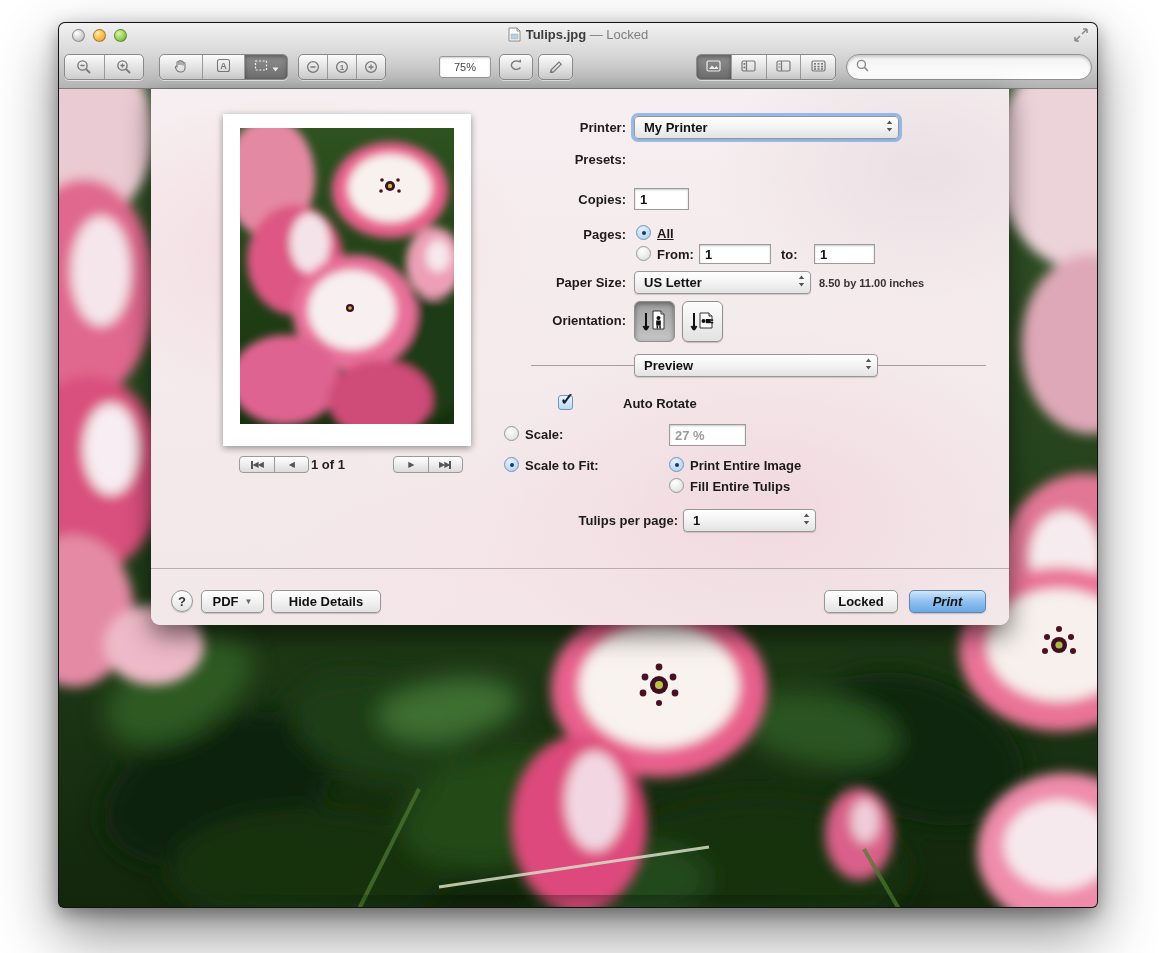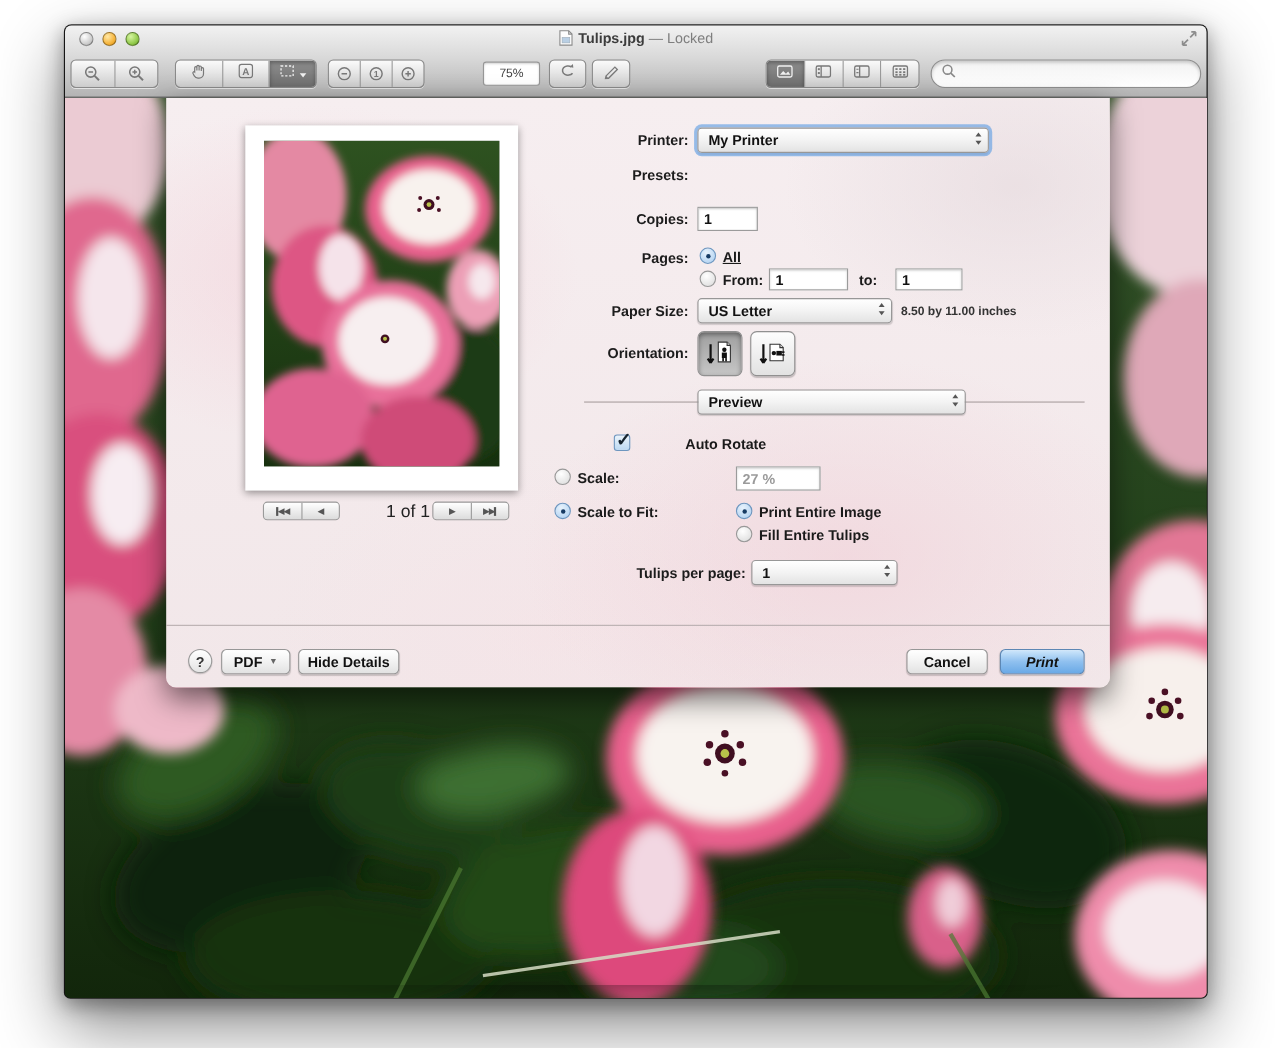--- a/index.html
+++ b/index.html
@@ -77,21 +77,21 @@
 
   
   .paper { position:absolute; left:72px; top:25px; width:248px; height:332px; background:#fff;
     box-shadow:0 2px 7px rgba(0,0,0,.4); }
   .paper .photo { position:absolute; left:17px; top:14px; width:214px; height:296px; overflow:hidden; background:#1d3912; }
 
   
   .navseg { position:absolute; top:367px; height:17px; display:flex; border:1px solid #9a9a9a; border-radius:4px;
     background:linear-gradient(#ffffff,#dcdcdc); overflow:hidden; width:70px; }
   .navseg .seg { font-size:8px; color:#555; letter-spacing:-1px; }
-  .navtext { position:absolute; left:160px; top:368px; width:80px; text-align:right; font-size:16px; font-weight:normal; color:#222; }
+  .navtext { position:absolute; left:160px; top:368px; width:80px; text-align:left; font-size:13px; font-weight:bold; color:#222; }
   .navbar-glyph { display:inline-block; width:2px; height:8px; background:#555; vertical-align:1px; }
 
   
   .popup {
     position:absolute; height:23px; border:1px solid #979797; border-radius:4px;
     background:linear-gradient(#ffffff,#f3f3f3 50%,#e3e3e3);
     box-shadow:0 1px 1px rgba(0,0,0,.15);
     display:flex; align-items:center; padding:0 4px 0 9px; font-weight:bold; color:#111;
   }
   .popup .ptxt { flex:1; font-size:13px; }
@@ -527,25 +527,25 @@
         </div>
 
         <div class="foot-line"></div>
         <div class="help-btn" style="left:20px; top:501px;">
             <span>?</span>
           </div>
         <div class="btn" style="left:50px; top:501px; width:63px;">
           <span>PDF</span>
             <span class="pdf-arrow">▼</span>
         </div>
-        <div class="btn" style="left:120px; top:501px; width:92px;">
+        <div class="btn" style="left:120px; top:501px; width:110px;">
             <span>Hide Details</span>
           </div>
         <div class="btn" style="left:673px; top:501px; width:74px;">
-            <span>Cancel</span>
+            <span>Locked</span>
           </div>
         <div class="btn primary" style="left:758px; top:501px; width:77px;">
             <span>Print</span>
           </div>
       </div>
     </div>
   </div>
 
   <div class="shadow-base"></div>
 </div>

